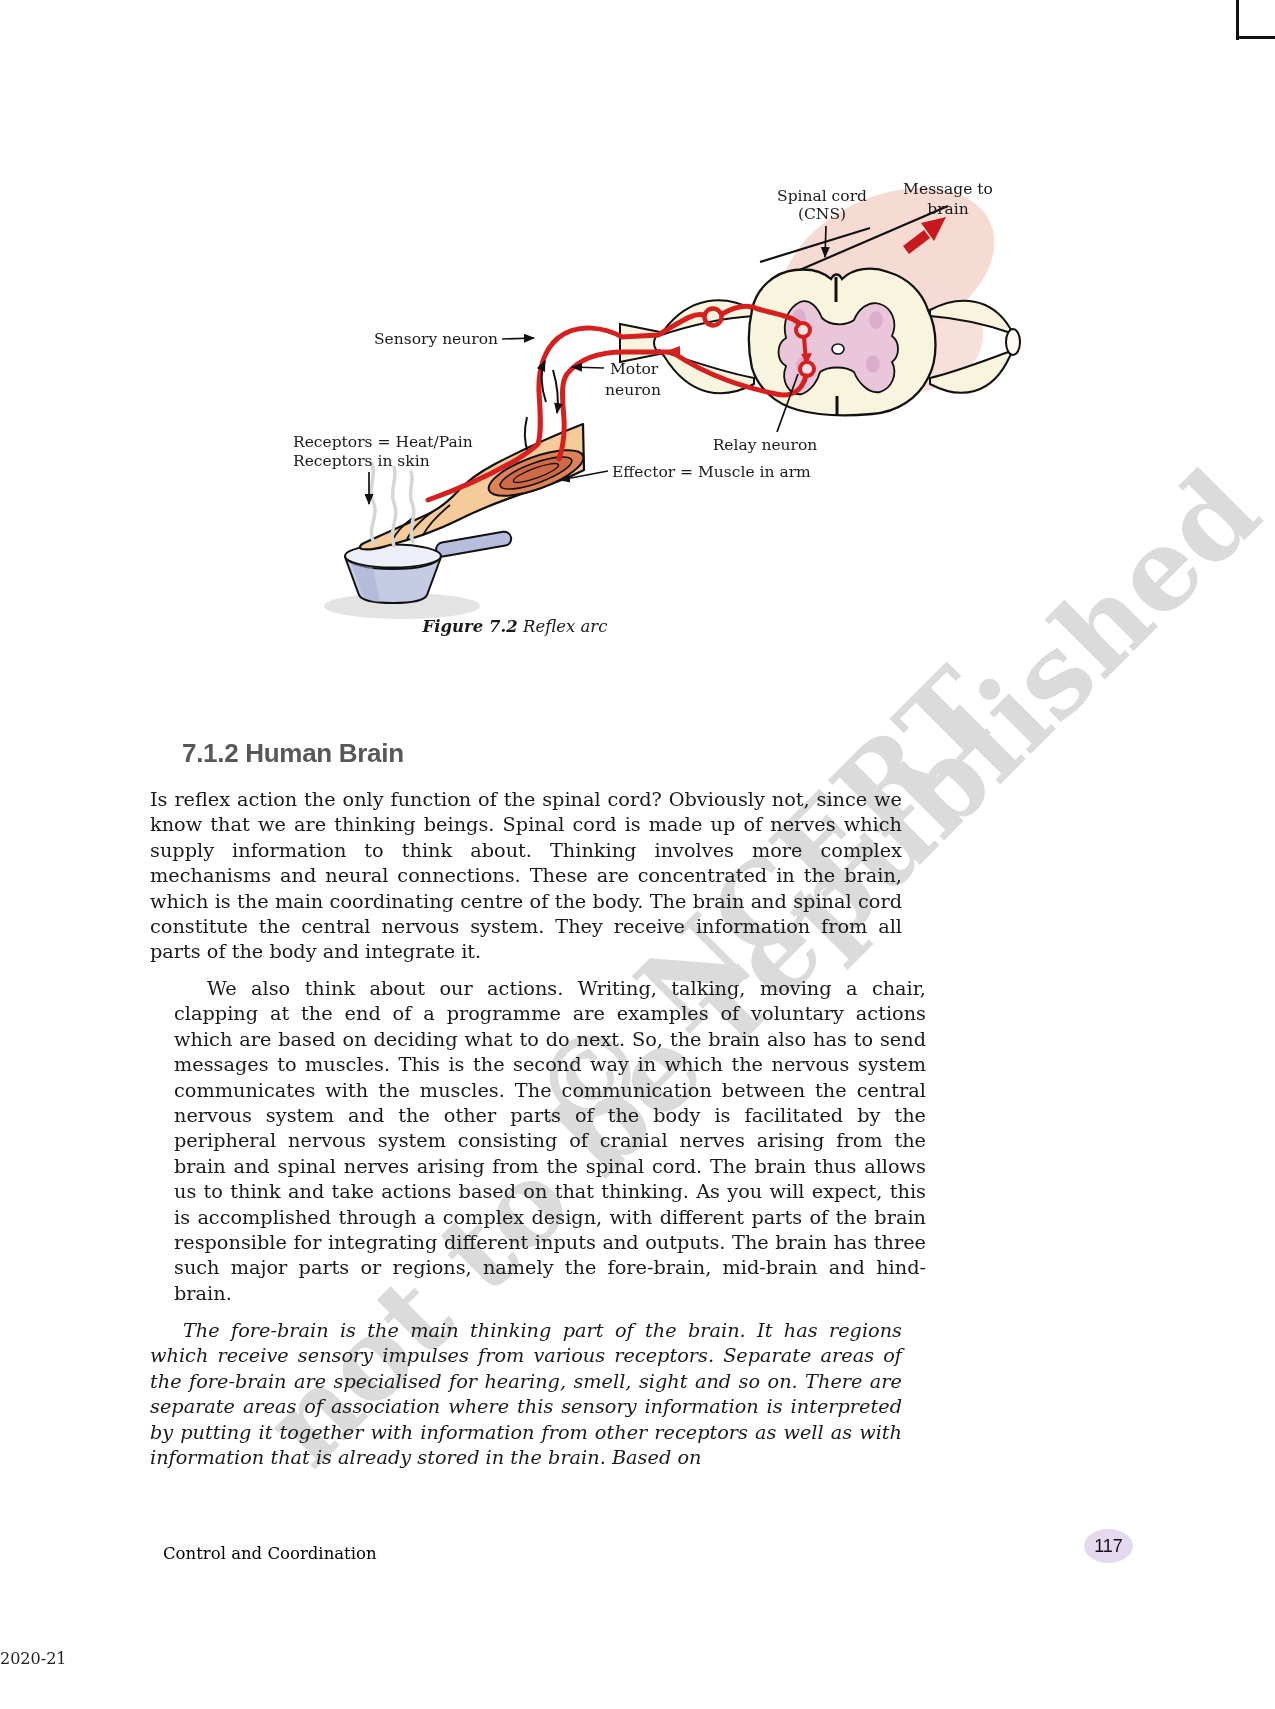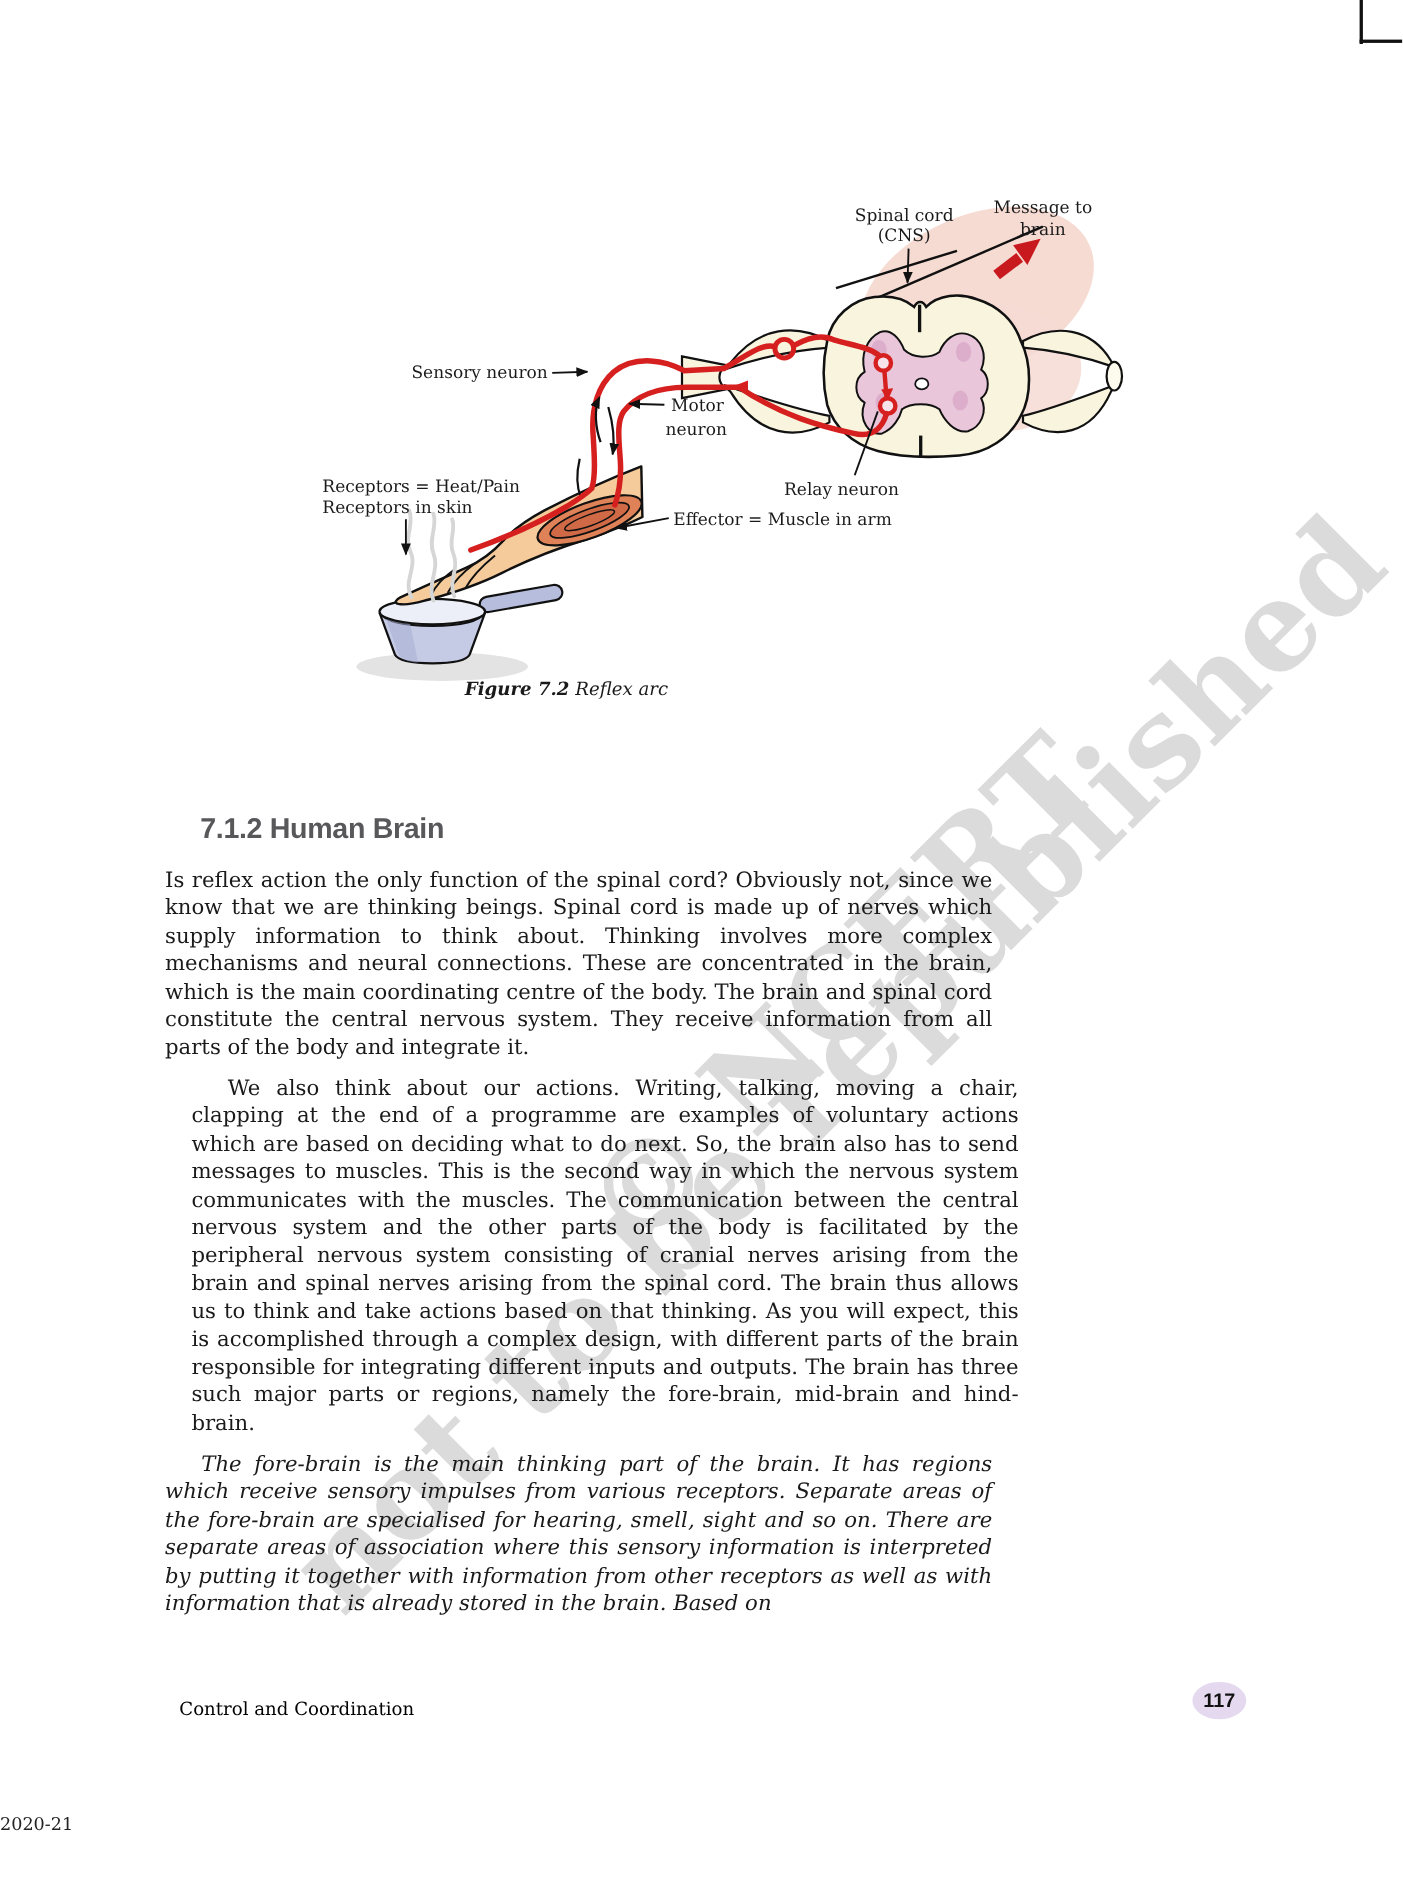--- a/index.html
+++ b/index.html
@@ -26,21 +26,21 @@
   .p-intro{top:660px;text-indent:33px;}
   .p-main1{top:787px;}
   .p-main2{top:976px;text-indent:33px;margin-left:24px;}
   .p-main3{top:1318px;text-indent:33px;font-style:italic;}
   .heading{position:absolute;left:150px;top:738px;font-family:"Liberation Sans", sans-serif;
            font-weight:bold;font-size:26px;color:#58585b;letter-spacing:-0.3px;z-index:1;margin-left:32px;}
   
   .footer-left{position:absolute;left:163px;top:1544px;font-size:16.5px;color:#000000;z-index:1;}
   .page-badge{position:absolute;left:1084px;top:1529px;width:49px;height:34px;background:#e4d9ef;
               border-radius:50%;display:flex;align-items:center;justify-content:center;z-index:1;}
-  .page-badge span{font-family:"Liberation Sans", sans-serif;font-weight:bold;font-size:18px;color:#111;}
+  .page-badge span{font-family:"Liberation Sans", sans-serif;font-weight:normal;font-size:18px;color:#111;}
   .footer-bottom{position:absolute;left:0;top:1649px;width:1275px;text-align:left;
                  font-size:16px;color:#222;z-index:1;}
   text{font-family:"DejaVu Serif", serif;font-size:15.5px;fill:#1a1a1a;}
 </style>
 </head>
 <body>
 
 <div class="page">
 
   <div class="wm wm1">© NCERT</div>

